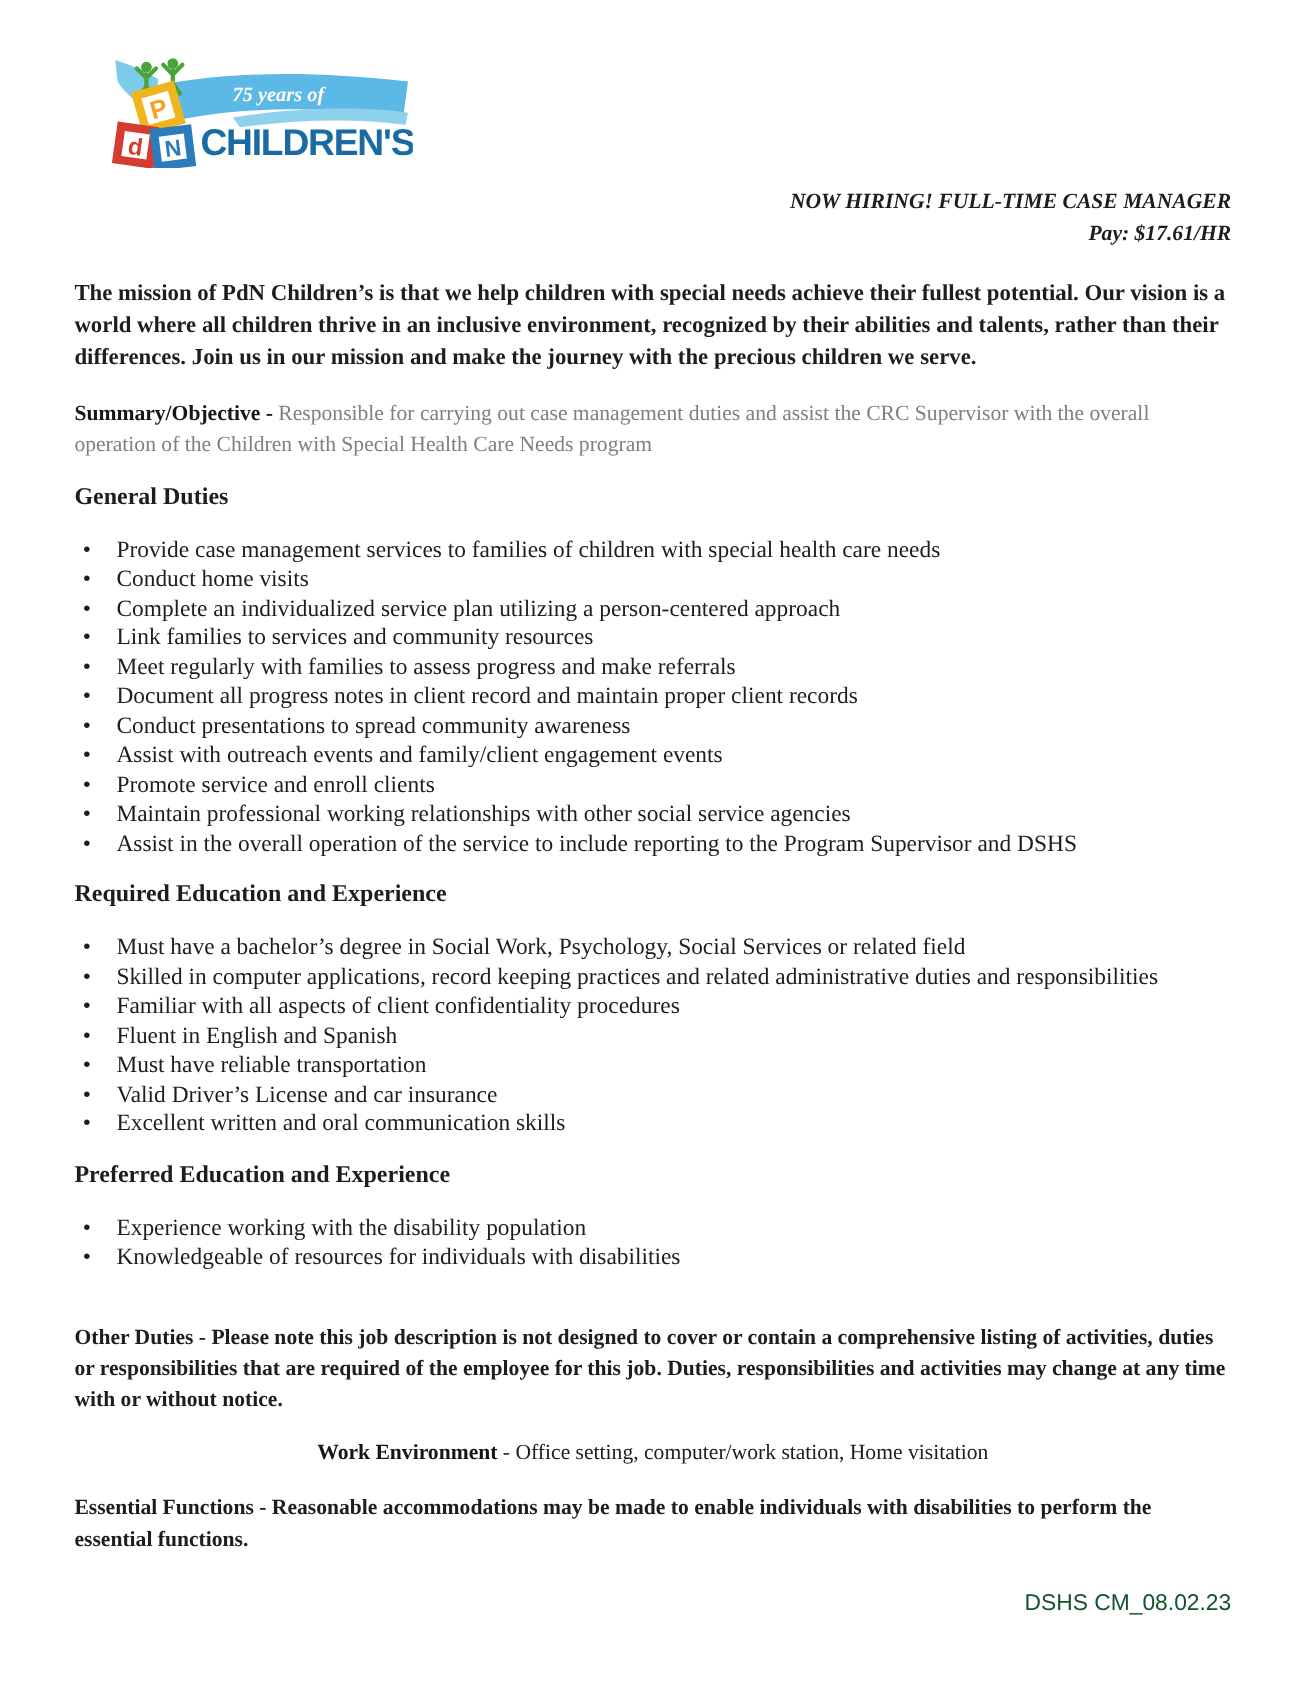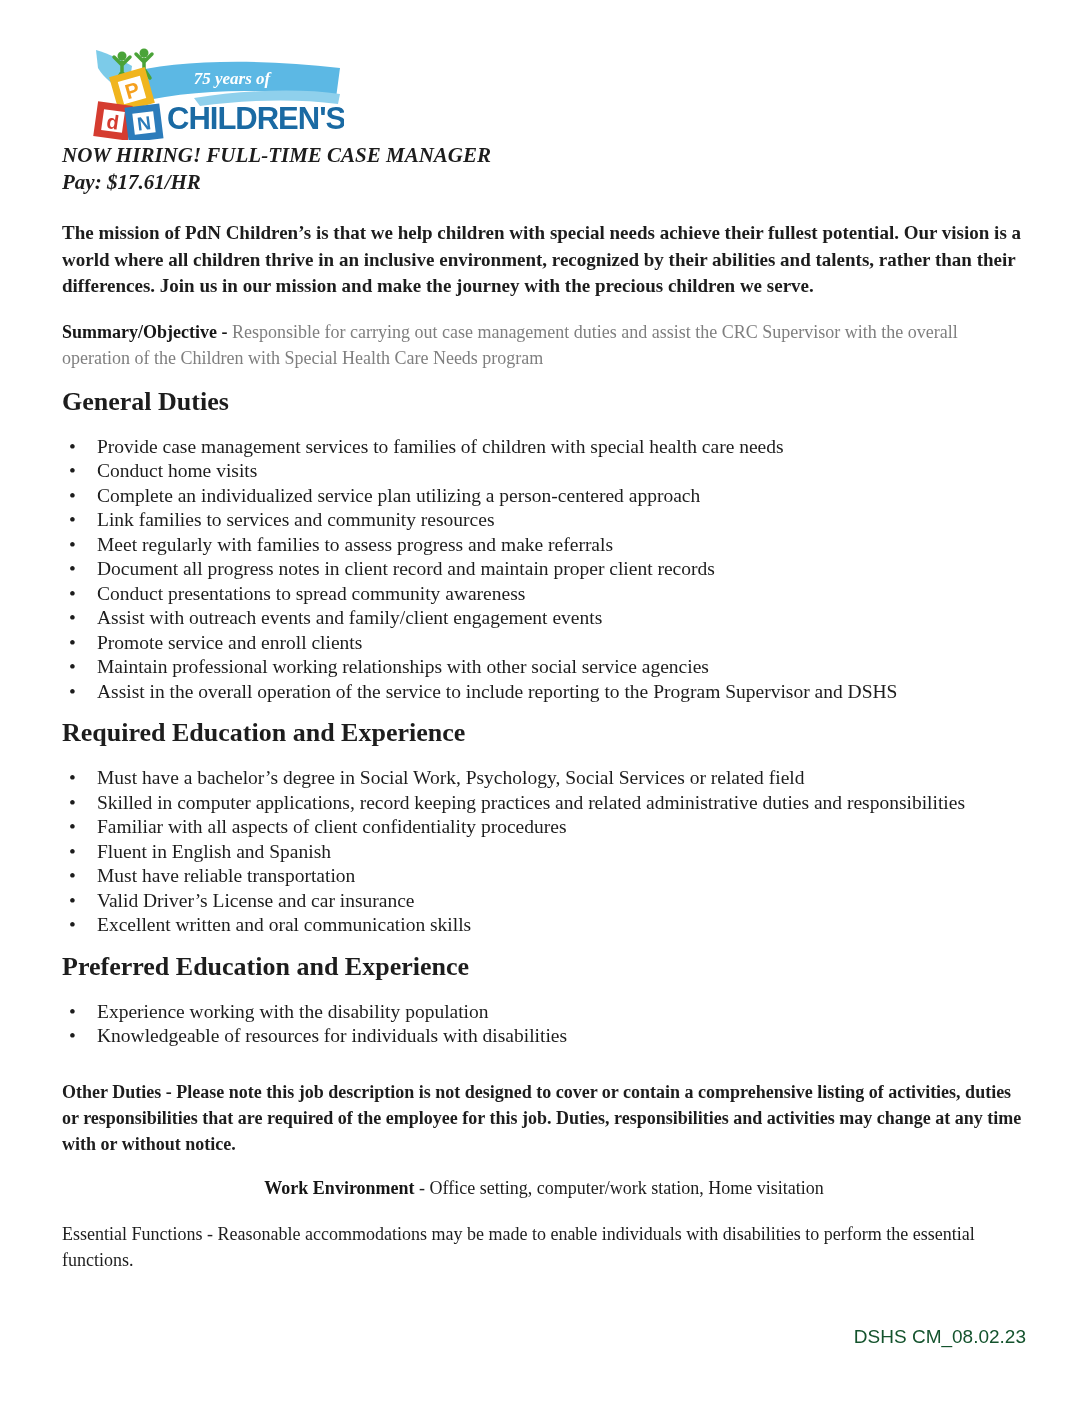--- a/index.html
+++ b/index.html
@@ -8,52 +8,52 @@
     width:1088px; height:1408px;
     box-sizing:border-box;
     padding:40px 62px 0 62px;
     background:#ffffff;
     font-family:"Liberation Serif", serif;
     color:#1d1d1d;
     overflow:hidden;
   }
   .logo-wrap { margin-left:12px; height:100px; }
   .doc-title {
-    margin-top:2px;
-    text-align:left;
+    margin-top:14px;
+    text-align:right;
     font-weight:bold; font-style:italic;
-    font-size:21px; line-height:27px;
+    font-size:18px; line-height:27px;
   }
   .mission {
     margin-top:24px;
     font-weight:bold;
     font-size:19px; line-height:26.5px;
   }
   .para { font-size:18px; line-height:26px; }
   .summary { margin-top:9px; color:#7f7f7f; }
   .bold-label { color:#161616; font-weight:bold; }
   .section-heading {
     margin-top:16px;
     font-weight:bold;
-    font-size:26px; line-height:26px;
+    font-size:20px; line-height:26px;
   }
   .bullet-list {
     margin:20px 0 0 0; padding:0;
     list-style:none;
     font-size:19.5px; line-height:24.5px;
   }
   .bullet-list li { position:relative; padding-left:35px; }
   .bullet-list li::before {
     content:"\2022";
     position:absolute; left:7px; top:0;
     font-size:19.5px;
   }
-  .other-duties { margin-top:30px; font-weight:bold; }
+  .other-duties { margin-top:40px; font-weight:bold; }
   .work-env { margin-top:14px;text-align:center; }
-  .essential { margin-top:20px; font-weight:normal; }
+  .essential { margin-top:20px; font-weight:bold; }
   .footer {
     position:absolute; right:62px; bottom:60px;
     font-family:"Liberation Sans", sans-serif;
     font-size:19px; color:#14532d;
   }
   .logo-svg text { user-select:none; }
 </style>
 </head>
 <body>
 

